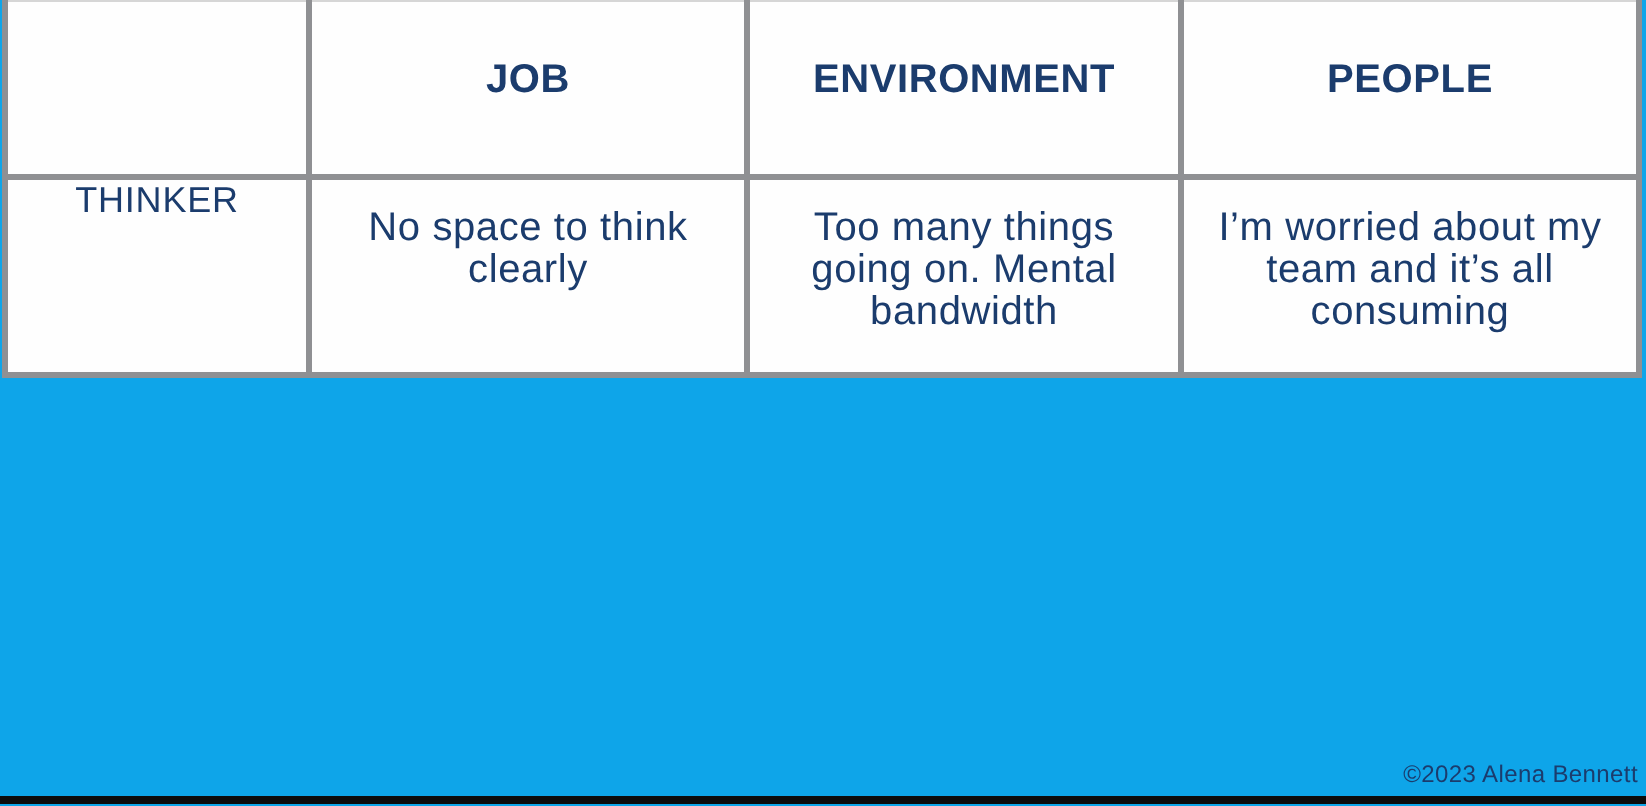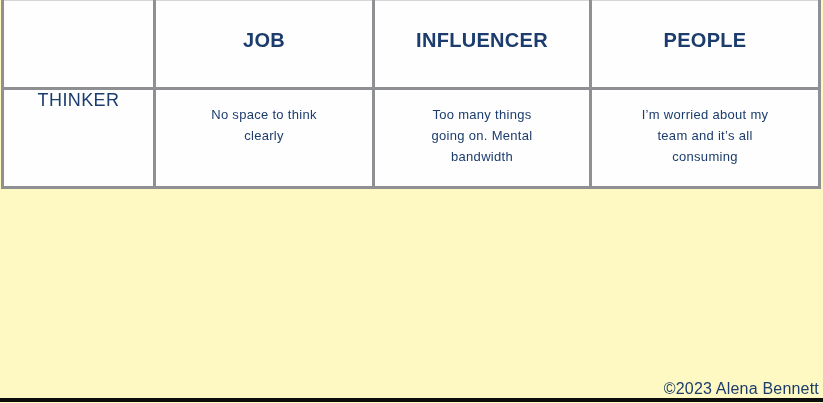--- a/index.html
+++ b/index.html
@@ -1,21 +1,21 @@
 <!DOCTYPE html>
 <html><head>
 <meta charset="utf-8">
 <style>
   * { margin: 0; padding: 0; box-sizing: border-box; }
   html, body { background: #ffffff; }
   .canvas {
     position: relative;
     width: 823px;
     height: 403px;
-    background: #fef9c3;
+    background: #0ea5e9;
     overflow: hidden;
     font-family: "Liberation Sans", "DejaVu Sans", sans-serif;
     color: #1b3c6d;
   }
   table.matrix {
     position: absolute;
     left: 1px;
     top: 0;
     width: 820px;
     border-collapse: collapse;
@@ -38,37 +38,37 @@
     vertical-align: middle;
     padding-bottom: 8px;
   }
   td.rowlabel {
     font-size: 18px;
     font-weight: normal;
     letter-spacing: 0.4px;
     vertical-align: top;
   }
   td.cell {
-    font-size: 13px;
+    font-size: 20px;
     letter-spacing: 0.3px;
     line-height: 21px;
     vertical-align: top;
     padding: 14px 6px 19px 6px;
     white-space: pre-line;
   }
   tr.header-row   { height: 88px; }
   tr.row-thinker  { height: 95px; }
   tr.row-influencer { height: 96px; }
   tr.row-doer     { height: 90px; }
 
   .credit {
     position: absolute;
     top: 380px;
     right: 4px;
-    font-size: 16px;
+    font-size: 12px;
     letter-spacing: 0.2px;
     color: #1b3c6d;
   }
   .bottom-bar {
     position: absolute;
     left: 0;
     top: 398px;
     width: 823px;
     height: 4px;
     background: #0c0c0c;
@@ -83,21 +83,21 @@
     <colgroup>
       <col style="width:152px">
       <col style="width:219px">
       <col style="width:217px">
       <col style="width:229px">
     </colgroup>
     <tbody>
         <tr class="header-row">
       <th class="colhead"></th>
       <th class="colhead">JOB</th>
-      <th class="colhead">INFLUENCER</th>
+      <th class="colhead">ENVIRONMENT</th>
       <th class="colhead">PEOPLE</th>
     </tr>
     <tr class="row-thinker">
       <td class="rowlabel">THINKER</td>
       <td class="cell">No space to think
 clearly</td>
       <td class="cell">Too many things
 going on. Mental
 bandwidth</td>
       <td class="cell">I’m worried about my

